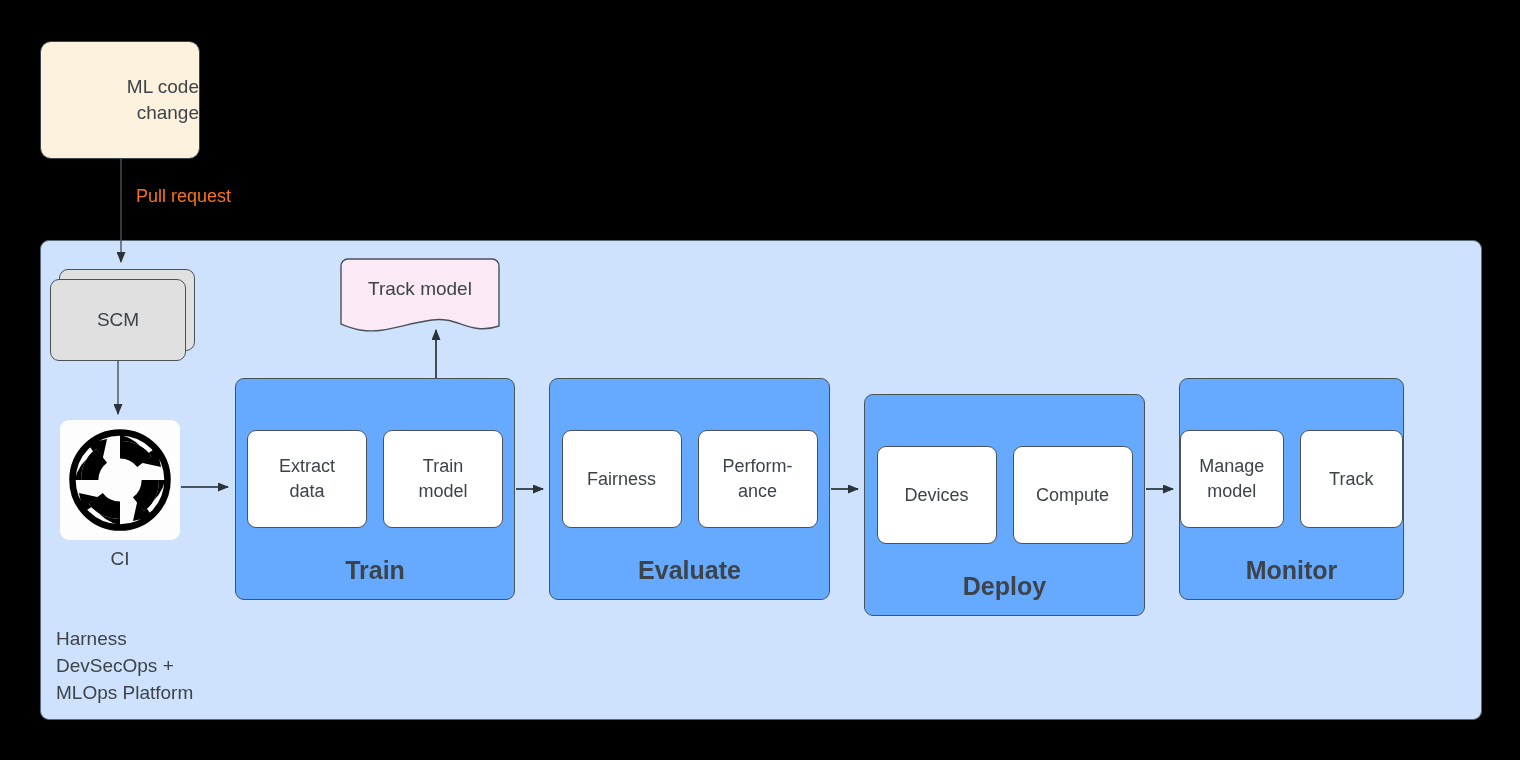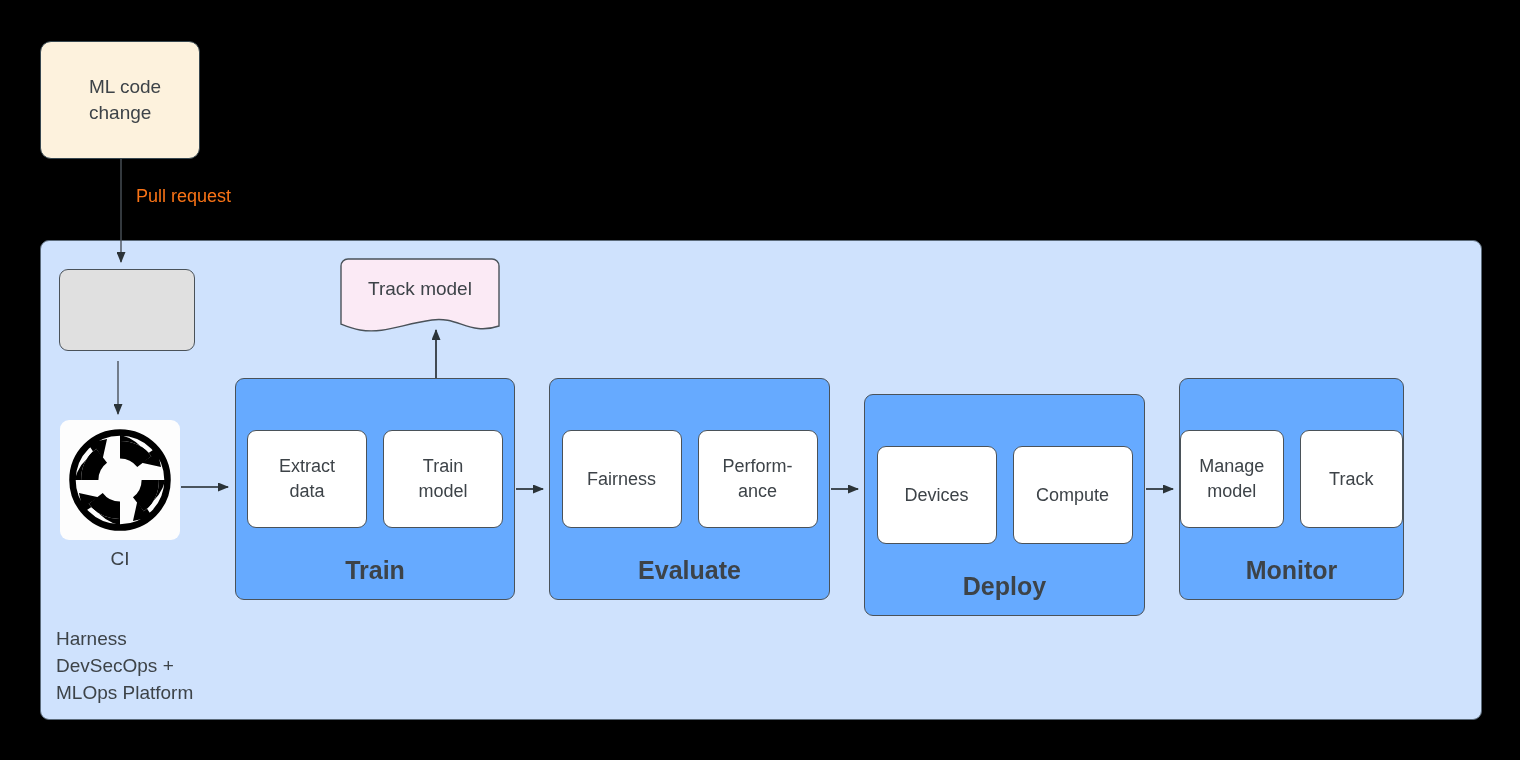--- a/index.html
+++ b/index.html
@@ -25,21 +25,21 @@
   #ml-code-change {
     position: absolute;
     left: 40px; top: 41px;
     width: 160px; height: 118px;
     background: #fdf2dd;
     border: 1.4px solid #37474f;
     border-radius: 11px;
     display: flex;
     align-items: center;
     justify-content: center;
-    text-align: left;
+    text-align: right;
     font-size: 19px;
     line-height: 26px;
     color: #3d4348;
     box-sizing: border-box;
     padding-left: 48px;
   }
   
   #pull-request-label {
     position: absolute;
     left: 136px; top: 186px;
@@ -188,20 +188,23 @@
 MLOps Platform</div>
 
   <div id="ml-code-change">
     <span>ML code change</span>
   </div>
 
   <div id="pull-request-label">Pull request</div>
 
   <div id="scm-wrap">
     <div class="scm-back"></div>
+    <div class="scm-front">
+      <span>SCM</span>
+    </div>
   </div>
 
   <div id="ci-tile">
     <svg width="108" height="108" viewBox="0 0 100 100">
       <circle cx="50" cy="50" r="44" fill="none" stroke="#000" stroke-width="6"></circle>
       <g fill="#000">
 
         <path d="M50 14 A36 36 0 0 1 79 28 L70 34 L88 38 L84 20 L75 26 A42 42 0 0 0 50 8 Z"></path>
         <path d="M50 14 A36 36 0 0 1 79 28 L66 38 A20 20 0 0 0 50 30 Z"></path>
         <path d="M86 50 A36 36 0 0 1 72 79 L66 70 L62 88 L80 84 L74 75 A42 42 0 0 0 92 50 Z"></path>

